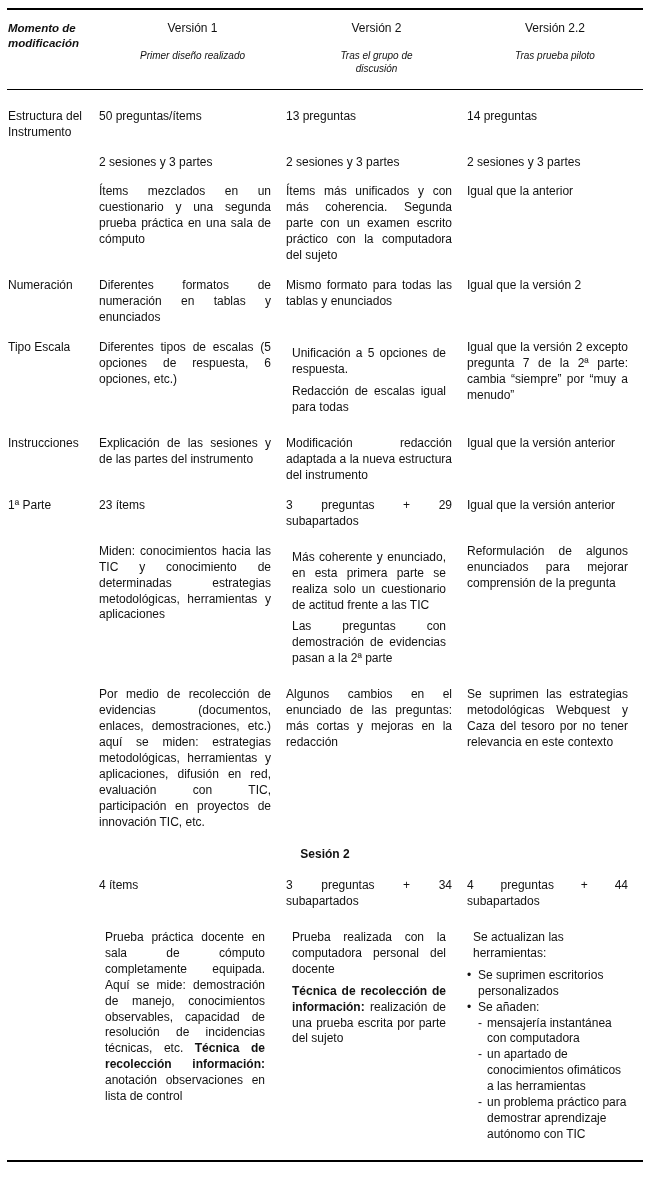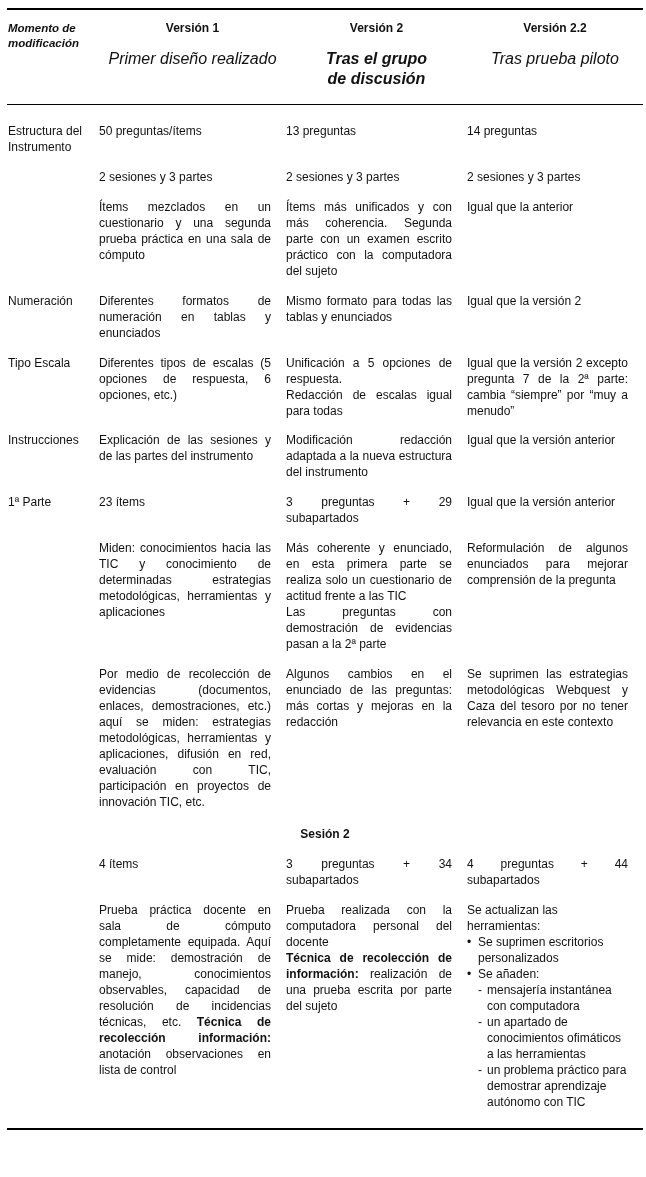--- a/index.html
+++ b/index.html
@@ -37,23 +37,23 @@
     line-height: 1.3;
     font-weight: normal;
   }
   th.h-label {
     text-align: left;
     padding-left: 1px;
     font-weight: bold;
     font-style: italic;
     font-size: 11.5px;
   }
-  .h-title { font-weight: bold; font-size: 12px; }
-  .h-sub   { font-style: italic; margin-top: 12px; font-size: 16px; }
-  .h-sub.narrow { max-width: 104px; margin-left: auto; margin-right: auto; font-weight: bold; }
+  .h-title { font-weight: normal; font-size: 12px; }
+  .h-sub   { font-style: italic; margin-top: 12px; font-size: 10px; }
+  .h-sub.narrow { max-width: 104px; margin-left: auto; margin-right: auto; }
 
   tbody td {
     vertical-align: top;
     font-size: 12px;
     line-height: 1.33;
     padding: 0 15px 14px 0;
     text-align: justify;
     hyphens: auto;
     -webkit-hyphens: auto;
   }
@@ -63,21 +63,21 @@
     padding-left: 1px;
   }
   tr.first td { padding-top: 19px; }
   tr.session td {
     text-align: center;
     font-weight: bold;
     padding: 2px 0 15px 0;
   }
   tr.last td { padding-bottom: 17px; }
 
-  .par { margin: 0; }
+  .par { margin: 6px; }
   b { font-weight: bold; }
 
   .bullets { text-align: left; }
   .bullet, .dash { display: flex; text-align: left; }
   .bullet .marker { flex: none; width: 11px; }
   .dash { padding-left: 11px; }
   .dash .marker { flex: none; width: 9px; }
 </style>
 </head>
 <body>

